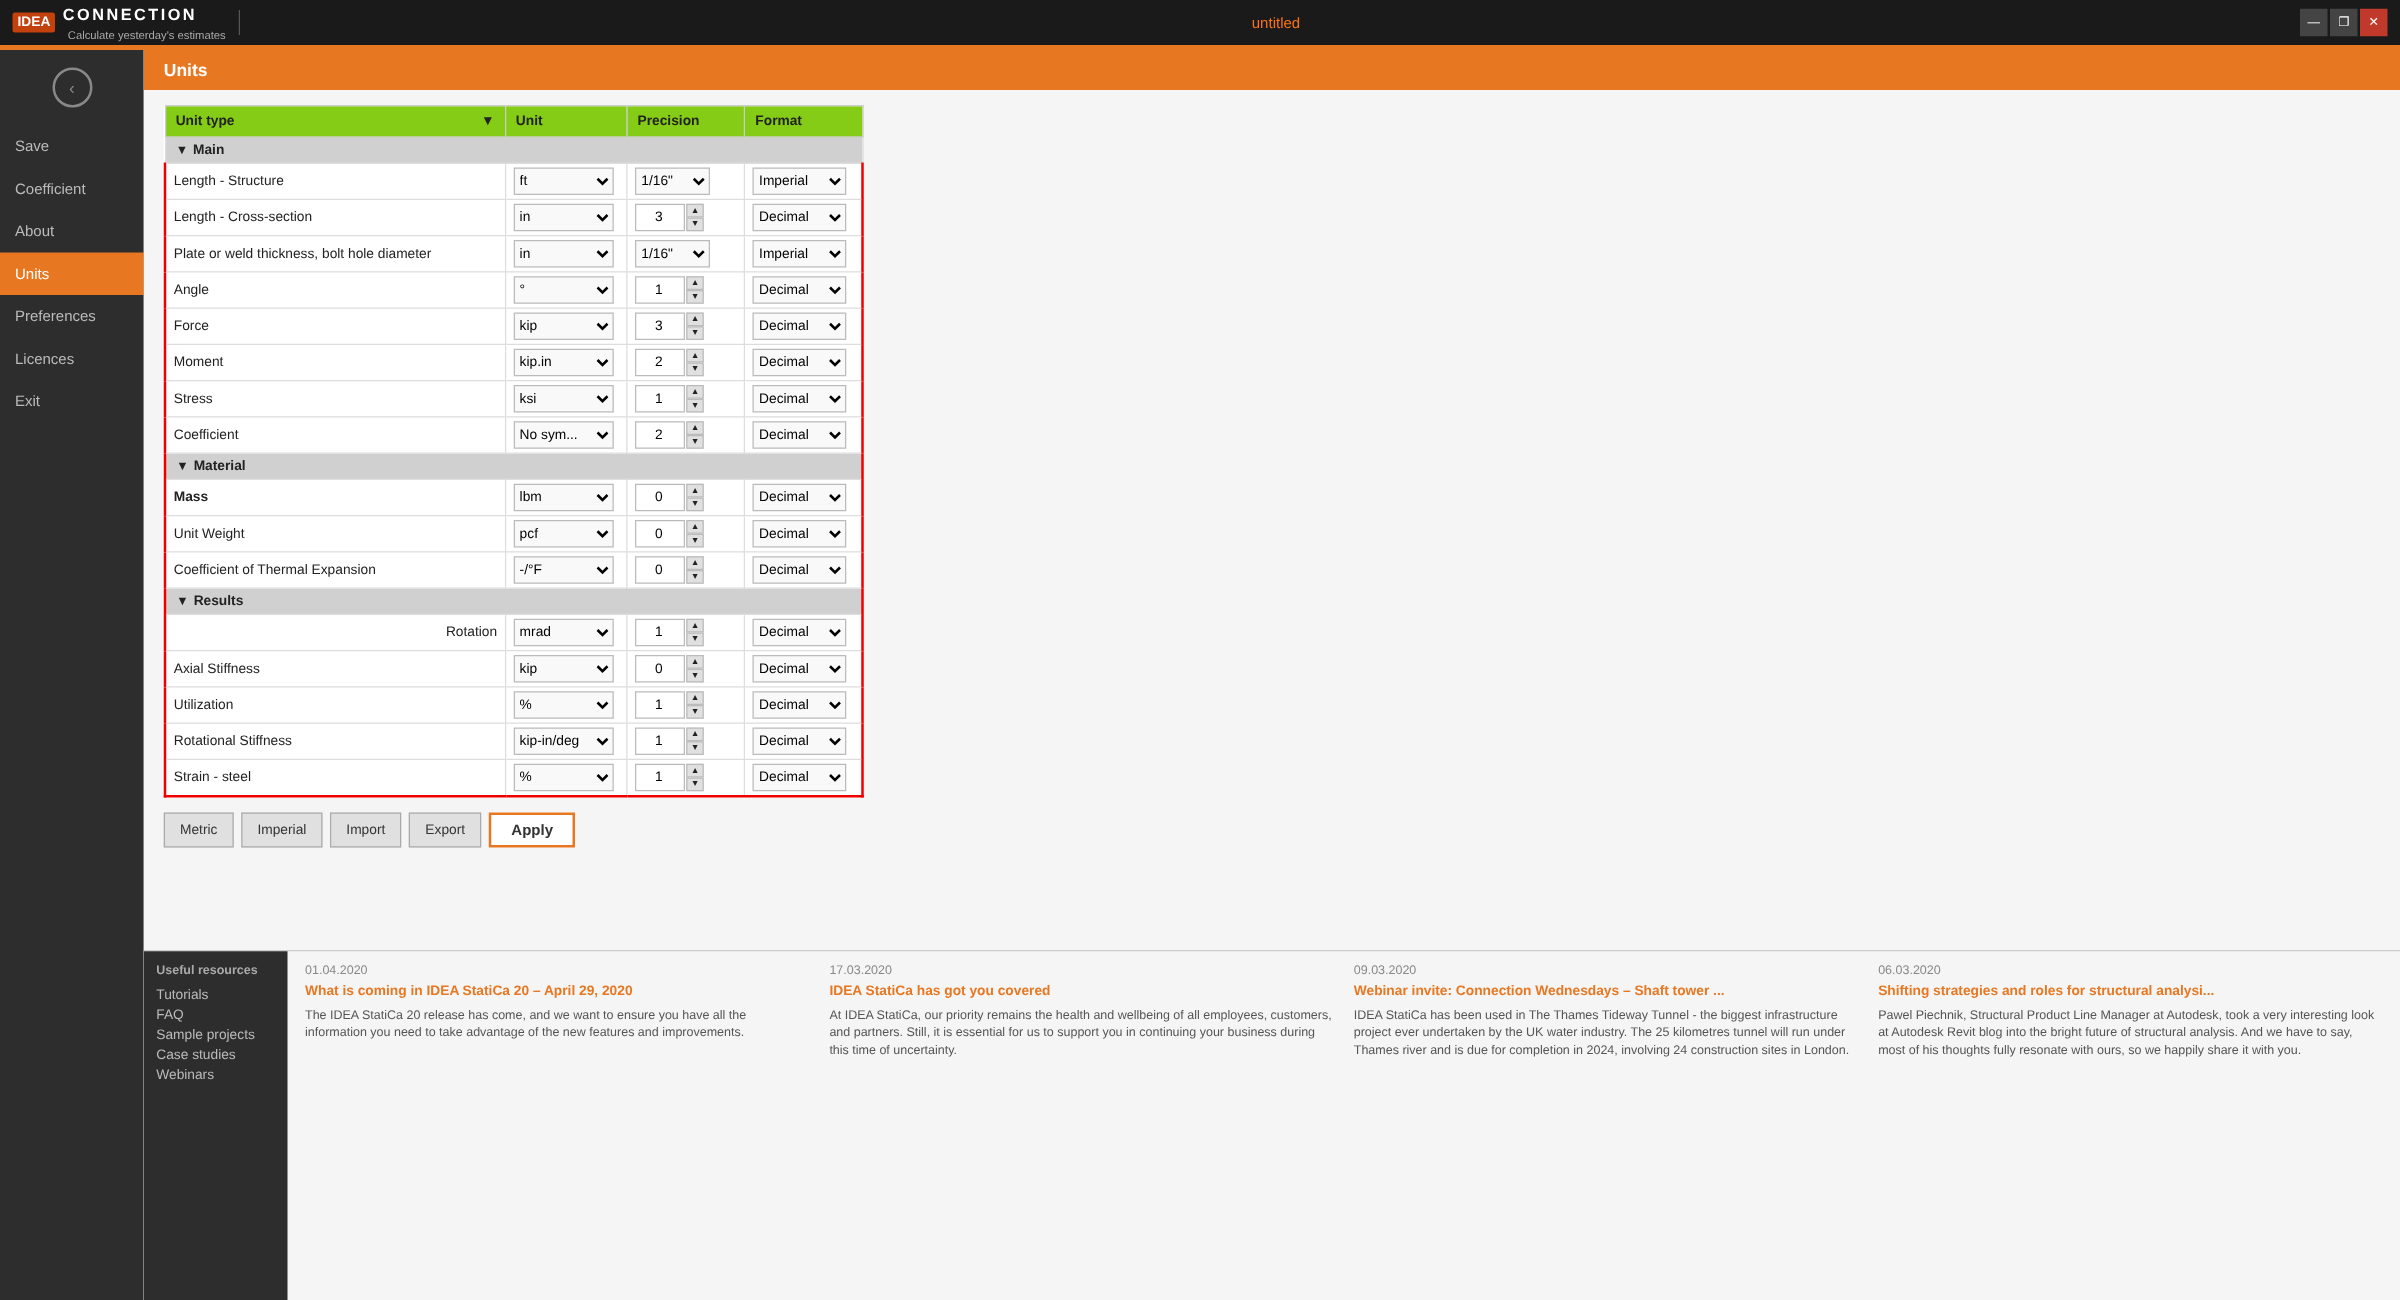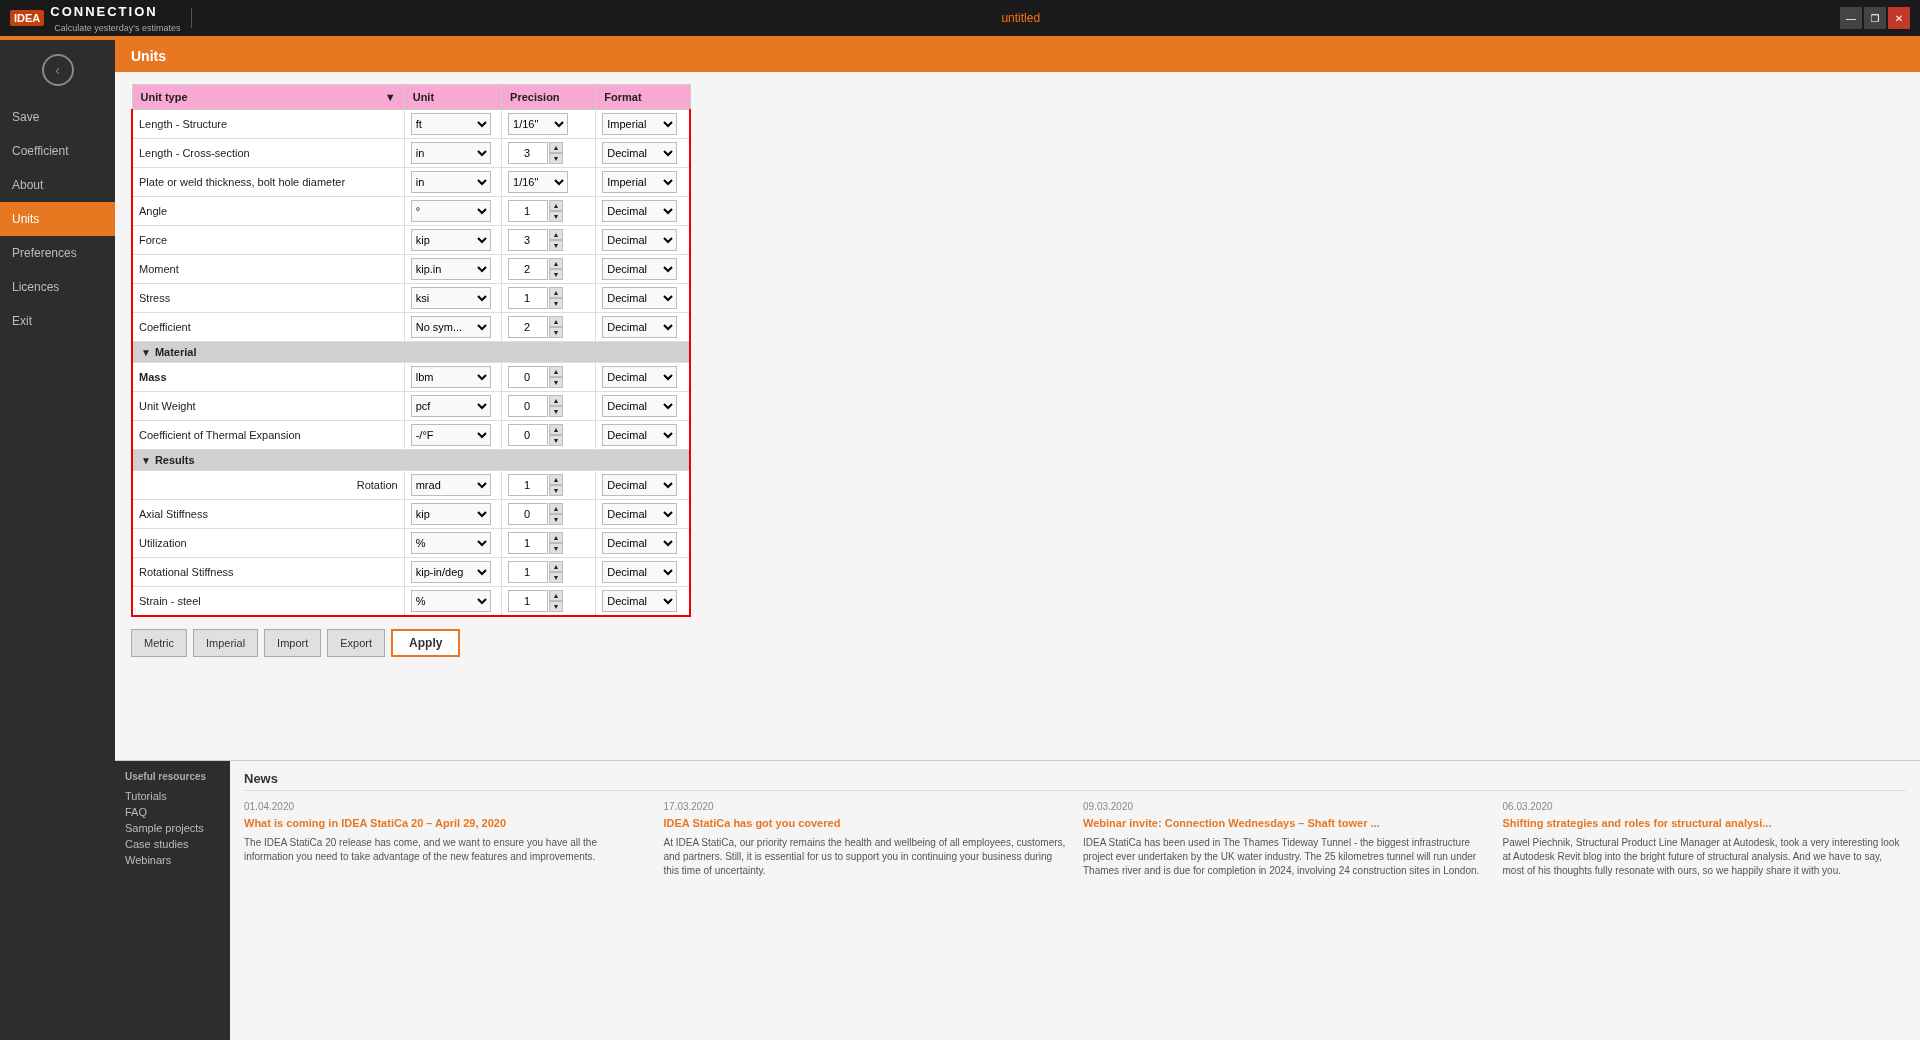--- a/index.html
+++ b/index.html
@@ -146,21 +146,21 @@
     }
 
     
     .units-table {
       width: 560px;
       border-collapse: collapse;
       background: #fff;
       border: 1px solid #ccc;
     }
     .units-table th {
-      background: #f9a8d4;
+      background: #84cc16;
       border: 1px solid #ccc;
       padding: 6px 8px;
       text-align: left;
       font-size: 11px;
       font-weight: bold;
     }
     .units-table th:first-child { width: 260px; }
     .units-table th:nth-child(2) { width: 90px; }
     .units-table th:nth-child(3) { width: 90px; }
     .units-table th:nth-child(4) { width: 90px; }
@@ -363,20 +363,23 @@
               <span>Unit type</span>
               <span style="float:right;cursor:pointer;">▼</span>
             </th>
             <th>Unit</th>
             <th>Precision</th>
             <th>Format</th>
           </tr>
         </thead>
         <tbody>
 
+          <tr class="section-header-row">
+            <td colspan="4"><span class="arrow">▼</span><span>Main</span></td>
+          </tr>
 
           <tr style="outline:none;">
             <td style="border-left: 2px solid #e00;">Length - Structure</td>
             <td style="border-right:none;">
               <select class="unit-select">
                 <option>ft</option><option>m</option><option>cm</option><option>mm</option>
               </select>
             </td>
             <td>
               <select class="unit-select" style="width:60px;">
@@ -739,21 +742,20 @@
     <div id="bottom-area">
       <div id="useful-resources">
         <div class="res-title">Useful resources</div>
         <a class="res-link">Tutorials</a>
         <a class="res-link">FAQ</a>
         <a class="res-link">Sample projects</a>
         <a class="res-link">Case studies</a>
         <a class="res-link">Webinars</a>
       </div>
       <div id="news-section">
-        <div class="news-title">News</div>
         <div class="news-grid">
           <div class="news-item">
             <div class="news-date">01.04.2020</div>
             <div class="news-headline">What is coming in IDEA StatiCa 20 – April 29, 2020</div>
             <div class="news-body">The IDEA StatiCa 20 release has come, and we want to ensure you have all the information you need to take advantage of the new features and improvements.</div>
           </div>
           <div class="news-item">
             <div class="news-date">17.03.2020</div>
             <div class="news-headline">IDEA StatiCa has got you covered</div>
             <div class="news-body">At IDEA StatiCa, our priority remains the health and wellbeing of all employees, customers, and partners. Still, it is essential for us to support you in continuing your business during this time of uncertainty.</div>

